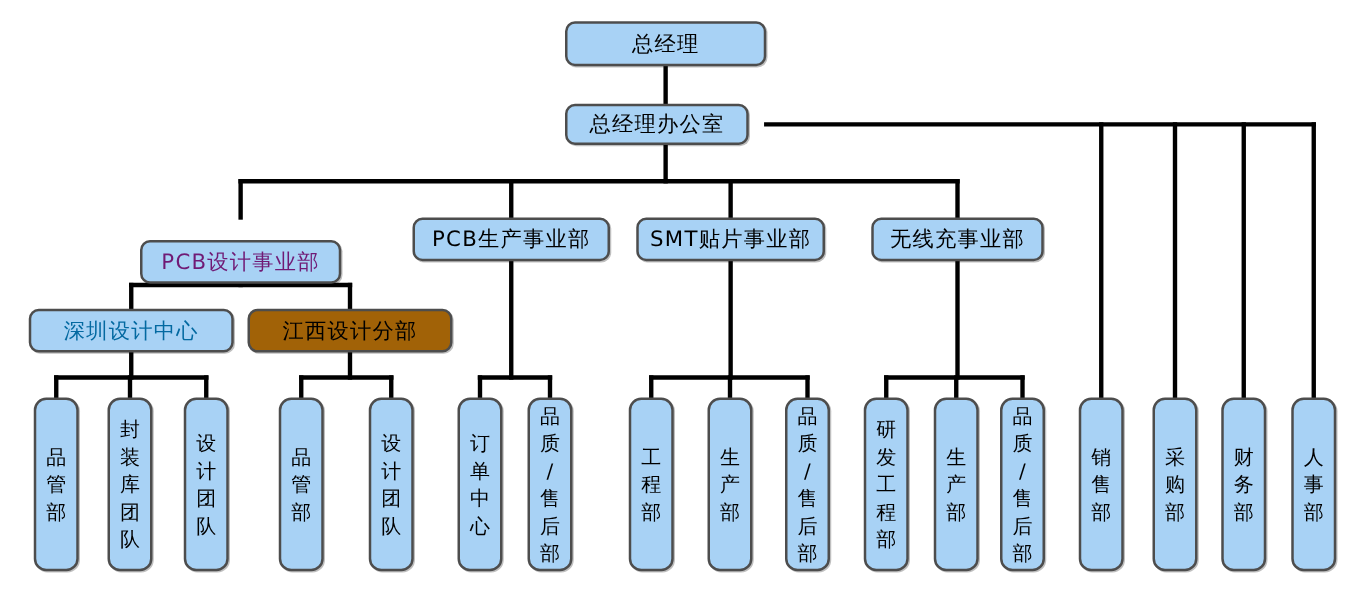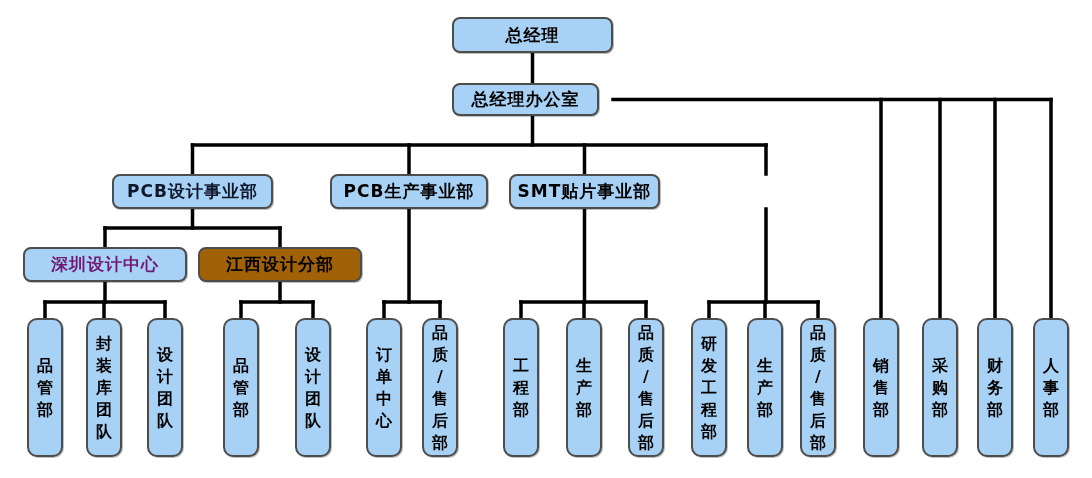--- a/index.html
+++ b/index.html
@@ -23,21 +23,21 @@
     pointer-events: none;
   }
   .node {
     position: absolute;
     box-sizing: border-box;
     border: 2px solid #4d4d4d;
     border-radius: 8px;
     display: flex;
     align-items: center;
     justify-content: center;
-    font-weight: bold;
+    font-weight: normal;
     font-size: 17px;
     letter-spacing: 1px;
     white-space: nowrap;
     box-shadow: 1px 1px 0 rgba(0,0,0,0.25);
   }
   .node.vertical {
     border-radius: 10px;
     flex-direction: column;
     font-size: 16px;
     letter-spacing: 0;
@@ -93,30 +93,33 @@
       <line x1="995" y1="99.5" x2="995" y2="318" stroke="#000000" stroke-width="3.5" stroke-linecap="square"></line>
       <line x1="1051" y1="99.5" x2="1051" y2="318" stroke="#000000" stroke-width="3.5" stroke-linecap="square"></line>
     </svg>
 
 <div class="node" style="left: 452px; top: 17px; width: 161px; height: 36px; background: rgb(168, 210, 245); border-color: rgb(77, 77, 77); color: rgb(0, 0, 0);">
       <span>总经理</span>
     </div>
     <div class="node" style="left: 452px; top: 83px; width: 147px; height: 33px; background: rgb(168, 210, 245); border-color: rgb(77, 77, 77); color: rgb(0, 0, 0);">
       <span>总经理办公室</span>
     </div>
-    <div class="node" style="left: 112px; top: 174px; width: 161px; height: 35px; background: rgb(168, 210, 245); border-color: rgb(77, 77, 77); color: #0f172a;">
+    <div class="node" style="left: 112px; top: 192px; width: 161px; height: 35px; background: rgb(168, 210, 245); border-color: rgb(77, 77, 77); color: #701a75;">
       <span>PCB设计事业部</span>
     </div>
     <div class="node" style="left: 330px; top: 174px; width: 158px; height: 35px; background: rgb(168, 210, 245); border-color: rgb(77, 77, 77); color: rgb(0, 0, 0);">
       <span>PCB生产事业部</span>
     </div>
     <div class="node" style="left: 509px; top: 174px; width: 151px; height: 35px; background: rgb(168, 210, 245); border-color: rgb(77, 77, 77); color: rgb(0, 0, 0);">
       <span>SMT贴片事业部</span>
     </div>
-    <div class="node" style="left: 23px; top: 247px; width: 164px; height: 35px; background: rgb(168, 210, 245); border-color: rgb(77, 77, 77); color: #701a75;">
+    <div class="node" style="left: 697px; top: 174px; width: 138px; height: 35px; background: rgb(168, 210, 245); border-color: rgb(77, 77, 77); color: rgb(0, 0, 0);">
+      <span>无线充事业部</span>
+    </div>
+    <div class="node" style="left: 23px; top: 247px; width: 164px; height: 35px; background: rgb(168, 210, 245); border-color: rgb(77, 77, 77); color: #0369a1;">
       <span>深圳设计中心</span>
     </div>
     <div class="node" style="left: 198px; top: 247px; width: 164px; height: 35px; background: #a16207; border-color: rgb(77, 77, 77); color: rgb(0, 0, 0);">
       <span>江西设计分部</span>
     </div>
     <div class="node vertical" style="left: 27px; top: 318px; width: 36px; height: 139px; background: rgb(168, 210, 245); border-color: rgb(77, 77, 77); color: rgb(0, 0, 0);">
       <span class="vchar">品</span>
       <span class="vchar">管</span>
       <span class="vchar">部</span>
     </div>

